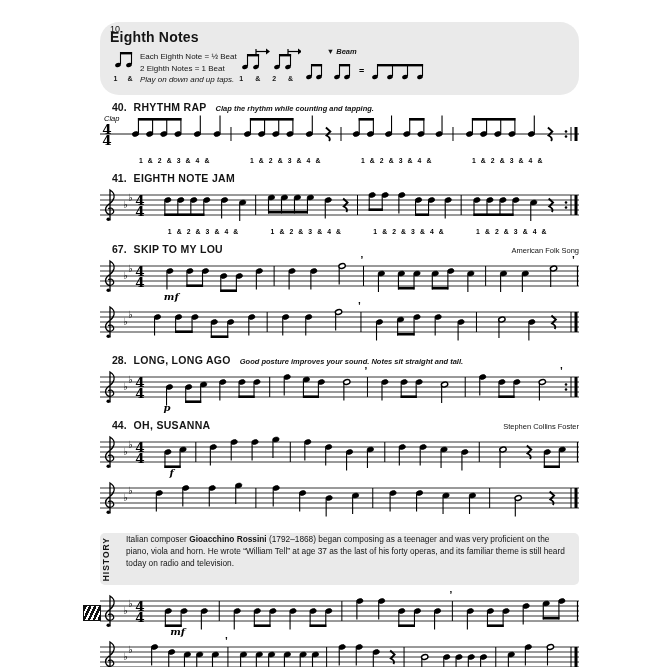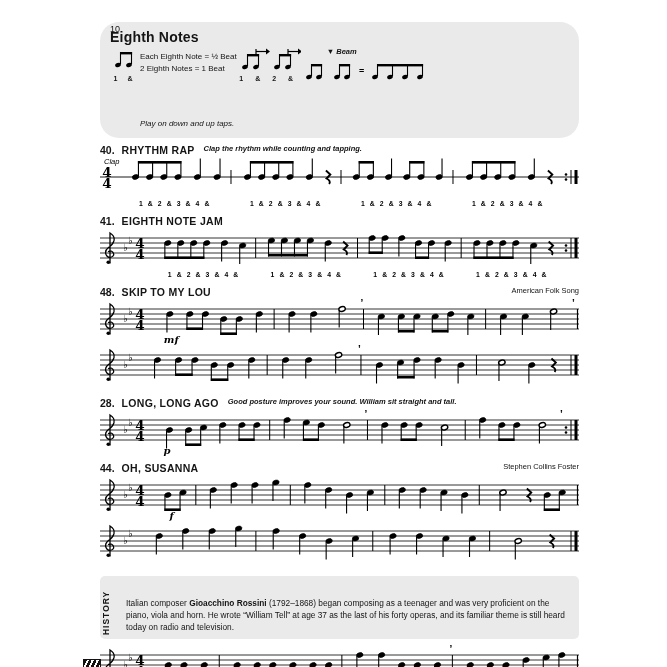--- a/index.html
+++ b/index.html
@@ -8,33 +8,33 @@
   .pagenum{position:absolute;left:110px;top:24px;font-size:9px;}
   .tbox{background:#eaeaea;border-radius:19px;padding:7px 10px 8px;margin-top:18px;}
   .ttitle{font-weight:bold;font-size:14px;letter-spacing:.2px;margin-bottom:2px;}
   .trow{display:flex;align-items:flex-start;gap:0;}
   .tcol{text-align:center;flex:0 0 auto;}
   .clabel{font-size:7px;font-weight:bold;letter-spacing:4px;margin-top:-2px;}
   .clabel2{font-size:7px;font-weight:bold;letter-spacing:5px;margin-top:-2px;}
   .tdefs{font-size:8px;line-height:1.45;padding-top:4px;}
   .tbeamtext{font-size:8px;line-height:1.45;padding-top:6px;width:92px;}
   .blabel{font-size:7.5px;font-weight:bold;text-align:left;padding-left:26px;height:10px;}
-  .it{font-style:italic;margin-top:44px;}
+  .it{font-style:italic;}
   .ex{position:relative;margin-top:6px;}
-  .exh{display:flex;align-items:flex-start;margin-bottom:1px;}
+  .exh{display:flex;align-items:flex-end;margin-bottom:1px;margin-left:12px;}
   .exnum{font-weight:bold;font-size:10.5px;margin-right:7px;}
   .extitle{font-weight:bold;font-size:10.5px;letter-spacing:.3px;}
   .exsub{font-style:italic;font-size:7.5px;margin-left:9px;font-weight:bold;}
   .excredit{font-size:7.5px;margin-left:auto;}
   .quiz{position:absolute;left:-16px;top:15px;width:16px;height:14px;
         background:repeating-linear-gradient(115deg,#111 0 2.5px,#fff 2.5px 4.5px);outline:1px solid #111;}
   .hbox{background:#eaeaea;border-radius:5px;display:flex;margin-top:9px;align-items:stretch;}
   .hlabel{writing-mode:vertical-rl;transform:rotate(180deg);font-weight:bold;font-size:8.5px;
           letter-spacing:1px;padding:4px 1px 4px 3px;}
-  .htext{font-size:8.3px;line-height:1.45;padding:21px 10px 6px 12px;}
+  .htext{font-size:8.3px;line-height:1.45;padding:0 10px 6px 12px;}
   svg.sys{display:block;}
 </style>
 </head>
 <body>
 
 <div class="page">
   <div class="pagenum">10</div>
 
   <div class="tbox">
     <div class="ttitle">Eighth Notes</div>
@@ -264,21 +264,21 @@
             <circle cx="466" cy="17.5" r="1.3" fill="#000"></circle>
             <circle cx="466" cy="22.5" r="1.3" fill="#000"></circle>
             <line x1="471" y1="10" x2="471" y2="30" stroke="#000" stroke-width="1"></line>
             <rect x="474.5" y="10" width="3" height="20" fill="#000"></rect>
           </svg>
         </div>
   </div>
 
   <div class="ex">
     <div class="exh">
-      <span class="exnum">48.</span>
+      <span class="exnum">67.</span>
       <span class="extitle">SKIP TO MY LOU</span>
       <span class="exsub"></span>
       <span class="excredit">American Folk Song</span>
     </div>
     <div class="systems">
           <svg viewBox="0 0 479 46" width="479" height="46" class="sys">
             <line x1="0" y1="10" x2="479" y2="10" stroke="#000" stroke-width="0.8"></line>
             <line x1="0" y1="15" x2="479" y2="15" stroke="#000" stroke-width="0.8"></line>
             <line x1="0" y1="20" x2="479" y2="20" stroke="#000" stroke-width="0.8"></line>
             <line x1="0" y1="25" x2="479" y2="25" stroke="#000" stroke-width="0.8"></line>
@@ -390,21 +390,21 @@
             <line x1="471" y1="10" x2="471" y2="30" stroke="#000" stroke-width="1"></line>
             <rect x="474.5" y="10" width="3" height="20" fill="#000"></rect>
           </svg>
         </div>
   </div>
 
   <div class="ex">
     <div class="exh">
       <span class="exnum">28.</span>
       <span class="extitle">LONG, LONG AGO</span>
-      <span class="exsub">Good posture improves your sound.  William sit straight and tall.</span>
+      <span class="exsub">Good posture improves your sound.  Notes sit straight and tall.</span>
       <span class="excredit"></span>
     </div>
     <div class="systems">
           <svg viewBox="0 0 479 46" width="479" height="46" class="sys">
             <line x1="0" y1="10" x2="479" y2="10" stroke="#000" stroke-width="0.8"></line>
             <line x1="0" y1="15" x2="479" y2="15" stroke="#000" stroke-width="0.8"></line>
             <line x1="0" y1="20" x2="479" y2="20" stroke="#000" stroke-width="0.8"></line>
             <line x1="0" y1="25" x2="479" y2="25" stroke="#000" stroke-width="0.8"></line>
             <line x1="0" y1="30" x2="479" y2="30" stroke="#000" stroke-width="0.8"></line>
             <path d="M 10 35 L 10 5 Q 15 8 14 12.5 Q 13 16.5 8.5 19.5 Q 4.5 22.5 6 26.5 Q 7.5 30.5 11.5 29 Q 15 27.5 13 24.5 Q 11 22 8.5 23.5" stroke="#000" stroke-width="1.3" fill="none" stroke-linecap="round"></path>

